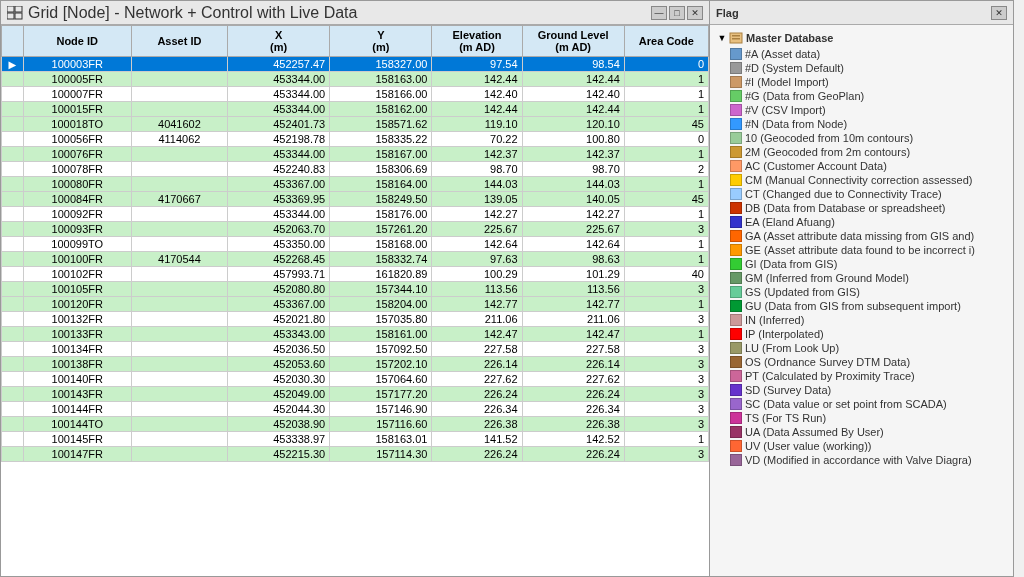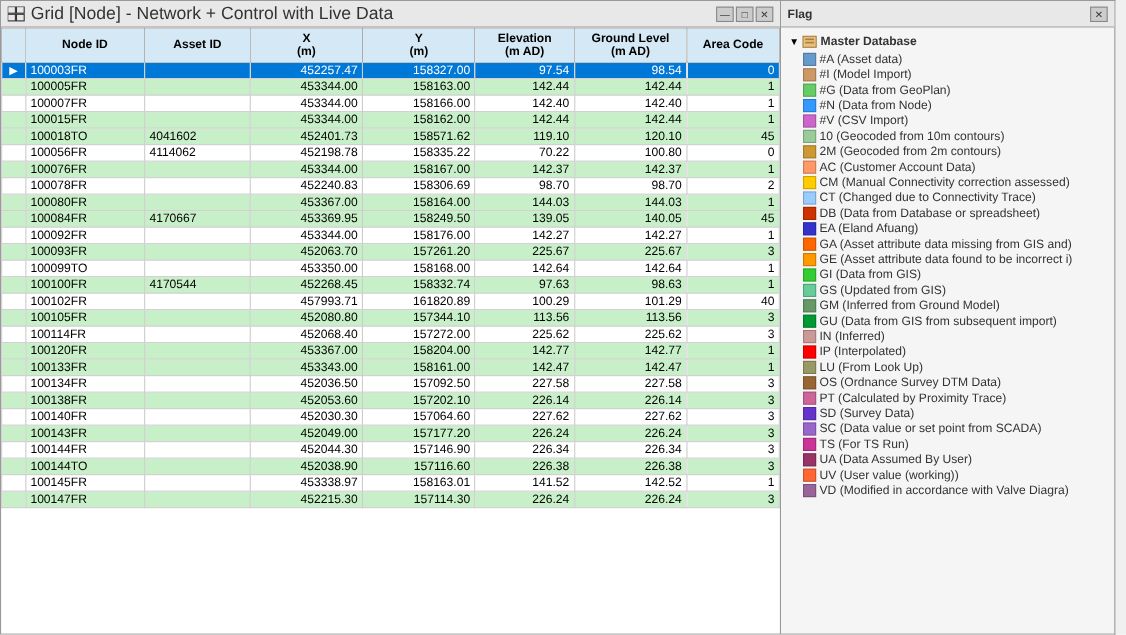--- a/index.html
+++ b/index.html
@@ -115,21 +115,21 @@
     .row-white { background: #fff; }
     .row-green { background: #c8f0c8; }
     .row-selected { background: #0078d7; color: #fff; }
 
     .indicator-cell {
       text-align: center;
       font-size: 10px;
     }
 
     .num-cell { text-align: right; }
-    .text-cell { text-align: left; margin-top: 29px; }
+    .text-cell { text-align: center; margin-top: 29px; }
 
     
     .flag-panel {
       width: 304px;
       height: 577px;
       background: #f5f5f5;
       border: 1px solid #999;
       border-left: none;
       display: flex;
       flex-direction: column;
@@ -406,39 +406,39 @@
             <tr class="row-green">
               <td class="indicator-cell"></td>
               <td class="text-cell">100105FR</td>
               <td class="text-cell"></td>
               <td class="num-cell">452080.80</td>
               <td class="num-cell">157344.10</td>
               <td class="num-cell">113.56</td>
               <td class="num-cell">113.56</td>
               <td class="num-cell">3</td>
             </tr>
-            <tr class="row-white">
-              <td class="indicator-cell"></td>
-              <td class="text-cell">100114FR</td>
-              <td class="text-cell"></td>
-              <td class="num-cell">452068.40</td>
-              <td class="num-cell">157272.00</td>
-              <td class="num-cell">225.62</td>
-              <td class="num-cell">225.62</td>
-              <td class="num-cell">3</td>
-            </tr>
             <tr class="row-green">
               <td class="indicator-cell"></td>
               <td class="text-cell">100120FR</td>
               <td class="text-cell"></td>
               <td class="num-cell">453367.00</td>
               <td class="num-cell">158204.00</td>
               <td class="num-cell">142.77</td>
               <td class="num-cell">142.77</td>
               <td class="num-cell">1</td>
+            </tr>
+            <tr class="row-white">
+              <td class="indicator-cell"></td>
+              <td class="text-cell">100132FR</td>
+              <td class="text-cell"></td>
+              <td class="num-cell">452021.80</td>
+              <td class="num-cell">157035.80</td>
+              <td class="num-cell">211.06</td>
+              <td class="num-cell">211.06</td>
+              <td class="num-cell">3</td>
             </tr>
             <tr class="row-green">
               <td class="indicator-cell"></td>
               <td class="text-cell">100133FR</td>
               <td class="text-cell"></td>
               <td class="num-cell">453343.00</td>
               <td class="num-cell">158161.00</td>
               <td class="num-cell">142.47</td>
               <td class="num-cell">142.47</td>
               <td class="num-cell">1</td>
@@ -549,36 +549,40 @@
         </span>
         <span class="tree-label">Master Database</span>
       </div>
 
       <div id="flag-tree-items">
           <div class="tree-item indent-1">
             <span class="color-box" style="background: rgb(102, 153, 204);"></span>
             <span class="tree-label">#A (Asset data)</span>
           </div>
           <div class="tree-item indent-1">
+            <span class="color-box" style="background: rgb(153, 153, 153);"></span>
+            <span class="tree-label">#D (System Default)</span>
+          </div>
+          <div class="tree-item indent-1">
             <span class="color-box" style="background: rgb(204, 153, 102);"></span>
             <span class="tree-label">#I (Model Import)</span>
           </div>
           <div class="tree-item indent-1">
             <span class="color-box" style="background: rgb(102, 204, 102);"></span>
             <span class="tree-label">#G (Data from GeoPlan)</span>
           </div>
           <div class="tree-item indent-1">
+            <span class="color-box" style="background: rgb(204, 102, 204);"></span>
+            <span class="tree-label">#V (CSV Import)</span>
+          </div>
+          <div class="tree-item indent-1">
             <span class="color-box" style="background: rgb(51, 153, 255);"></span>
             <span class="tree-label">#N (Data from Node)</span>
           </div>
           <div class="tree-item indent-1">
-            <span class="color-box" style="background: rgb(204, 102, 204);"></span>
-            <span class="tree-label">#V (CSV Import)</span>
-          </div>
-          <div class="tree-item indent-1">
             <span class="color-box" style="background: rgb(153, 204, 153);"></span>
             <span class="tree-label">10 (Geocoded from 10m contours)</span>
           </div>
           <div class="tree-item indent-1">
             <span class="color-box" style="background: rgb(204, 153, 51);"></span>
             <span class="tree-label">2M (Geocoded from 2m contours)</span>
           </div>
           <div class="tree-item indent-1">
             <span class="color-box" style="background: rgb(255, 153, 102);"></span>
             <span class="tree-label">AC (Customer Account Data)</span>
@@ -605,26 +609,26 @@
           </div>
           <div class="tree-item indent-1">
             <span class="color-box" style="background: rgb(255, 153, 0);"></span>
             <span class="tree-label">GE (Asset attribute data found to be incorrect i)</span>
           </div>
           <div class="tree-item indent-1">
             <span class="color-box" style="background: rgb(51, 204, 51);"></span>
             <span class="tree-label">GI (Data from GIS)</span>
           </div>
           <div class="tree-item indent-1">
+            <span class="color-box" style="background: rgb(102, 153, 102);"></span>
+            <span class="tree-label">GM (Inferred from Ground Model)</span>
+          </div>
+          <div class="tree-item indent-1">
             <span class="color-box" style="background: rgb(102, 204, 153);"></span>
             <span class="tree-label">GS (Updated from GIS)</span>
-          </div>
-          <div class="tree-item indent-1">
-            <span class="color-box" style="background: rgb(102, 153, 102);"></span>
-            <span class="tree-label">GM (Inferred from Ground Model)</span>
           </div>
           <div class="tree-item indent-1">
             <span class="color-box" style="background: rgb(0, 153, 51);"></span>
             <span class="tree-label">GU (Data from GIS from subsequent import)</span>
           </div>
           <div class="tree-item indent-1">
             <span class="color-box" style="background: rgb(204, 153, 153);"></span>
             <span class="tree-label">IN (Inferred)</span>
           </div>
           <div class="tree-item indent-1">

